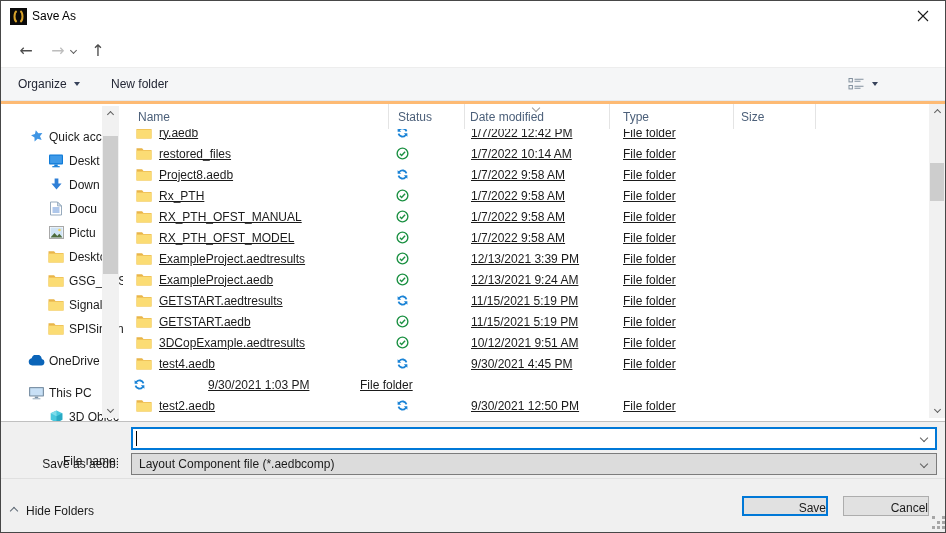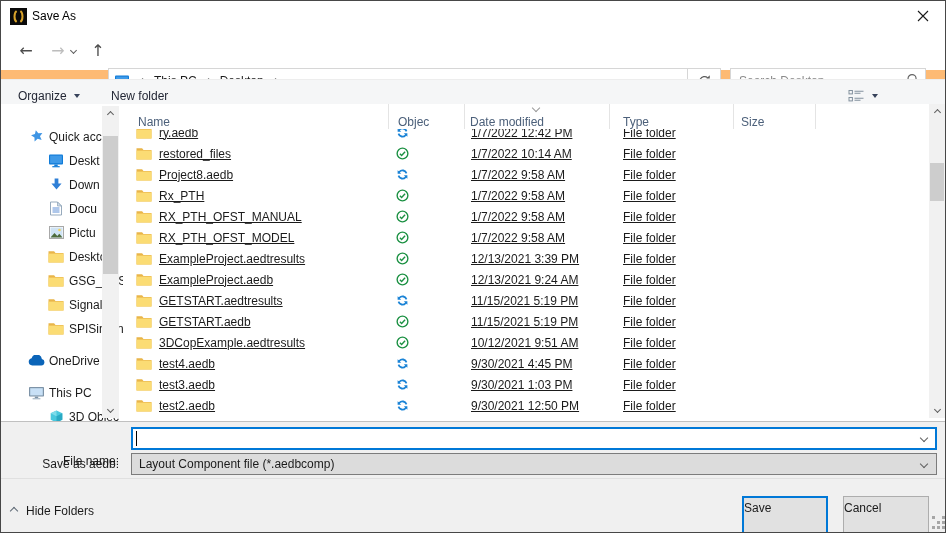--- a/index.html
+++ b/index.html
@@ -31,21 +31,21 @@
   .crumb-sep { display:inline-block; width:5px; height:5px; border-right:1.2px solid #6e6e6e; border-bottom:1.2px solid #6e6e6e; transform:rotate(-45deg); margin-left:9px; }
   .addr-spacer { flex:1; }
   .addr-drop { width:28px; height:100%; display:flex; align-items:center; justify-content:center; }
   .refresh { width:33px; height:100%; border-left:1px solid #d6d6d6; display:flex; align-items:center; justify-content:center; }
   .searchbox { position:absolute; left:729px; top:37px; width:196px; height:26px; border:1px solid #d6d6d6; background:#fff; display:flex; align-items:center; }
   .searchbox input { flex:1; border:0; outline:none; padding-left:8px; font:12px "Liberation Sans",sans-serif; color:#1b1b1b; background:transparent; min-width:0; }
   .searchbox input::placeholder { color:#8a8a8a; opacity:1; }
   .search-icon { margin-right:7px; flex:none; }
 
   
-  .toolbar { position:absolute; left:0; top:78px; width:100%; height:34px; background:#f5f6f7; border-top:1px solid #ededed; border-bottom:1px solid #e6e9ec; color:#232735; }
+  .toolbar { position:absolute; left:0; top:66px; width:100%; height:34px; background:#f5f6f7; border-top:1px solid #ededed; border-bottom:1px solid #e6e9ec; color:#232735; }
   .tool-item { position:absolute; top:0; height:32px; display:flex; align-items:center; cursor:default; }
   .organize { left:17px; }
   .newfolder { left:110px; }
   .tri-down { width:0; height:0; border-left:3.5px solid transparent; border-right:3.5px solid transparent; border-top:4.5px solid #37425a; margin-left:7px; }
   .view-group { position:absolute; left:847px; top:0; height:32px; display:flex; align-items:center; }
   .view-arrow { margin-left:7px; }
   .help-btn { position:absolute; left:908px; top:79px; width:17px; height:17px; border-radius:50%; background:#1374cd; color:#fff; font-weight:bold; font-size:11px; display:flex; align-items:center; justify-content:center; }
 
   
   .main { position:absolute; left:0; top:103px; width:944px; height:317px; background:#fff; }
@@ -59,21 +59,21 @@
   .pin { margin-left:4px; flex:none; display:flex; }
 
   .v-sb { position:absolute; width:17px; background:#f1f1f1; }
   .sb-side { left:101px; top:2px; height:312px; }
   .sb-list { left:928px; top:0; height:314px; width:16px; }
   .sb-arrow { position:absolute; left:0; width:100%; height:17px; display:flex; align-items:center; justify-content:center; }
   .sb-thumb { position:absolute; left:1px; right:1px; background:#cdcdcd; }
 
   .list { position:absolute; left:125px; top:0; right:16px; bottom:0; }
   .lheader { position:absolute; left:0; top:0; right:0; height:25px; display:flex; color:#4c607a; background:#fff; z-index:2; }
-  .hcell { height:25px; display:flex; align-items:flex-end; border-right:1px solid #e4e4e4; position:relative; cursor:default; }
+  .hcell { height:25px; display:flex; align-items:center; border-right:1px solid #e4e4e4; position:relative; cursor:default; }
   .h-name { width:263px; padding-left:12px; }
   .h-status { width:76px; padding-left:9px; }
   .h-date { width:145px; padding-left:5px; }
   .h-type { width:124px; padding-left:13px; }
   .h-size { width:82px; padding-left:7px; }
   .h-fill { flex:1; border-right:0; }
   .sort-chev { position:absolute; left:50%; top:1px; margin-left:-4px; width:6px; height:6px; border-right:1.2px solid #9a9a9a; border-bottom:1.2px solid #9a9a9a; transform:rotate(45deg); }
 
   .rows-clip { position:absolute; left:0; right:0; top:25px; bottom:5px; overflow:hidden; z-index:1; }
   .rows-inner { margin-top:-7px;text-decoration:underline; }
@@ -92,21 +92,21 @@
   .lbl-fn { top:449px; }
   .lbl-st { top:452px; }
   .fn-input { position:absolute; left:130px; top:426px; width:806px; height:23px; border:2px solid #0078d7; background:#fff; padding:0 20px 0 5px; font:12px "Liberation Sans",sans-serif; outline:none; }
   .fn-caret { position:absolute; left:135px; top:430px; width:1px; height:15px; background:#000; }
   .fn-chev { position:absolute; left:920px; top:434px; }
   .combo { position:absolute; left:130px; top:452px; width:806px; height:22px; background:#dcdcdc; border:1px solid #7c7c7c; line-height:20px; padding-left:7px; cursor:default; }
   .combo-chev { position:absolute; left:920px; top:460px; }
 
   .hide-folders { position:absolute; left:10px; top:501px; height:18px; display:flex; align-items:center; cursor:default; }
   .hf-label { margin-left:9px; }
-  .btn { position:absolute; top:495px; width:86px; height:38px; background:#e1e1e1; text-align:left; cursor:default; }
+  .btn { position:absolute; top:495px; width:86px; height:20px; background:#e1e1e1; text-align:right; cursor:default; }
   .btn-save { left:741px; border:2px solid #0078d7; line-height:20px; }
   .btn-cancel { left:842px; border:1px solid #adadad; line-height:22px; }
   .grip { position:absolute; left:931px; top:515px; width:3px; height:3px; background:#a6a6a6;
           box-shadow:10px 0 #a6a6a6, 5px 5px #a6a6a6, 10px 5px #a6a6a6, 0 10px #a6a6a6, 5px 10px #a6a6a6, 10px 10px #a6a6a6; }
 
   .cv { display:inline-block; width:6px; height:6px; border-right:1.2px solid #5f5f5f; border-bottom:1.2px solid #5f5f5f; }
   .cv-down { transform:rotate(45deg); }
   .cv-up { transform:rotate(-135deg); }
   .cv-sm { width:5px; height:5px; }
 </style>
@@ -366,21 +366,21 @@
           <i class="cv cv-down cv-sm"></i>
         </span>
     </div>
 
     <div class="list">
       <div class="lheader">
         <div class="hcell h-name">
             <span>Name</span>
           </div>
         <div class="hcell h-status">
-            <span>Objec</span>
+            <span>Status</span>
           </div>
         <div class="hcell h-date">
             <i class="sort-chev"></i>
             <span>Date modified</span>
           </div>
         <div class="hcell h-type">
             <span>Type</span>
           </div>
         <div class="hcell h-size">
             <span>Size</span>
@@ -623,27 +623,20 @@
                     <path d="M13.9 6.2A6 6 0 0 0 3.4 4.1L2 2.8v4.4h4.4L4.8 5.6a4.2 4.2 0 0 1 7.2 1.4z"></path>
                     <path d="M2.1 9.8a6 6 0 0 0 10.5 2.1l1.4 1.3V8.8H9.6l1.6 1.6a4.2 4.2 0 0 1-7.2-1.4z"></path>
                   </svg>
                 </span>
               </div>
               <div class="c-date">9/30/2021 4:45 PM</div>
               <div class="c-type">File folder</div>
               <div class="c-size"></div>
             </div>
             <div class="frow">
-              <div class="c-name">
-                <span class="fico"><svg width="16" height="13" viewBox="0 0 16 13">
-                    <path d="M.5 1.2h5.6l1.4 1.9h8v9.4H.5z" fill="#e9b54a"></path>
-                    <path d="M.5 3.6h15v8.9H.5z" fill="#fbdc74"></path>
-                  </svg></span>
-                <span>test3.aedb</span>
-              </div>
               <div class="c-status">
                 <span style="display: flex;">
                   <svg width="13" height="13" viewBox="0 0 16 16" fill="#1a83d6">
                     <path d="M13.9 6.2A6 6 0 0 0 3.4 4.1L2 2.8v4.4h4.4L4.8 5.6a4.2 4.2 0 0 1 7.2 1.4z"></path>
                     <path d="M2.1 9.8a6 6 0 0 0 10.5 2.1l1.4 1.3V8.8H9.6l1.6 1.6a4.2 4.2 0 0 1-7.2-1.4z"></path>
                   </svg>
                 </span>
               </div>
               <div class="c-date">9/30/2021 1:03 PM</div>
               <div class="c-type">File folder</div>

